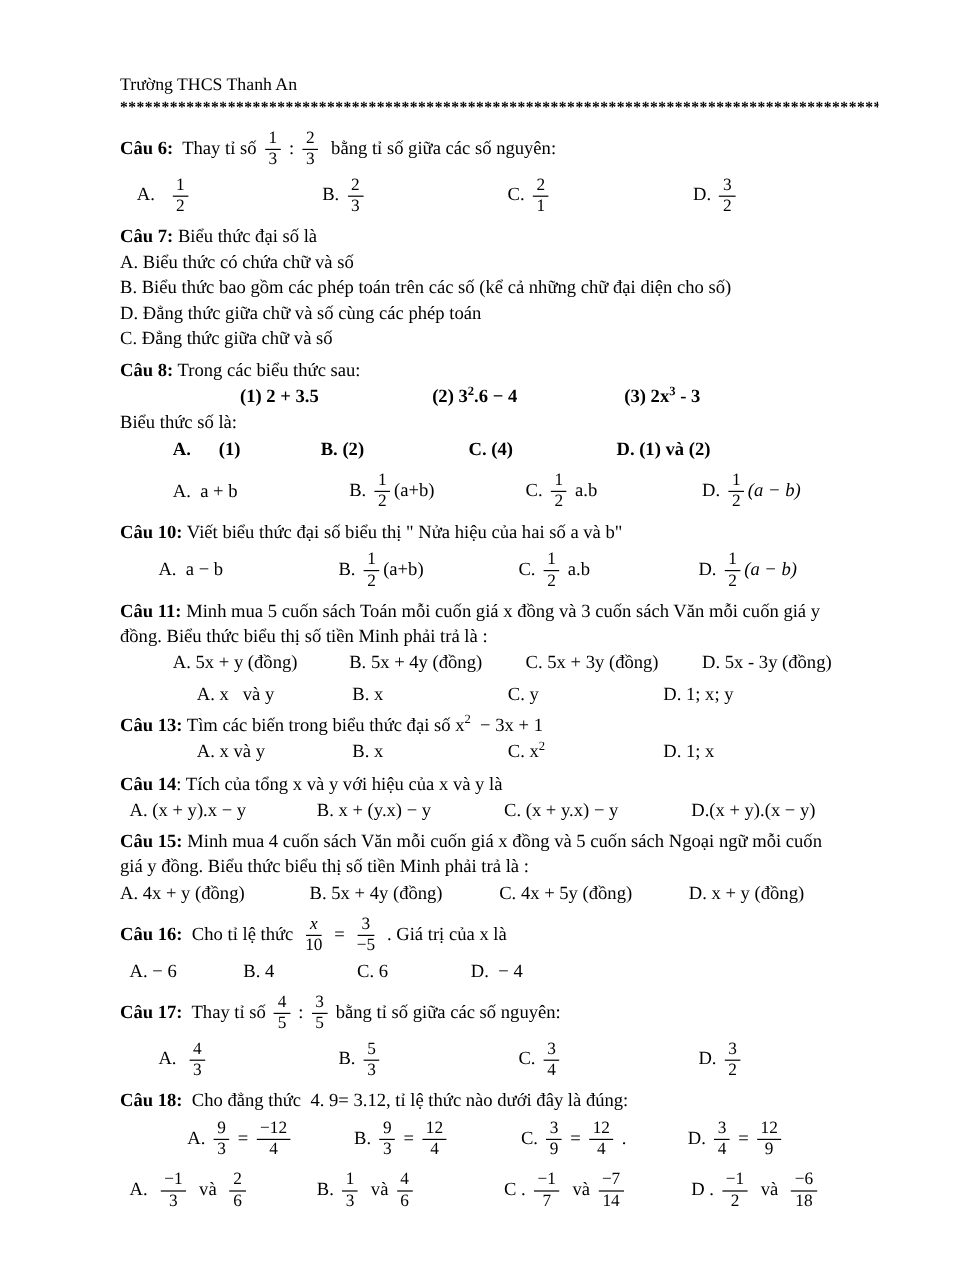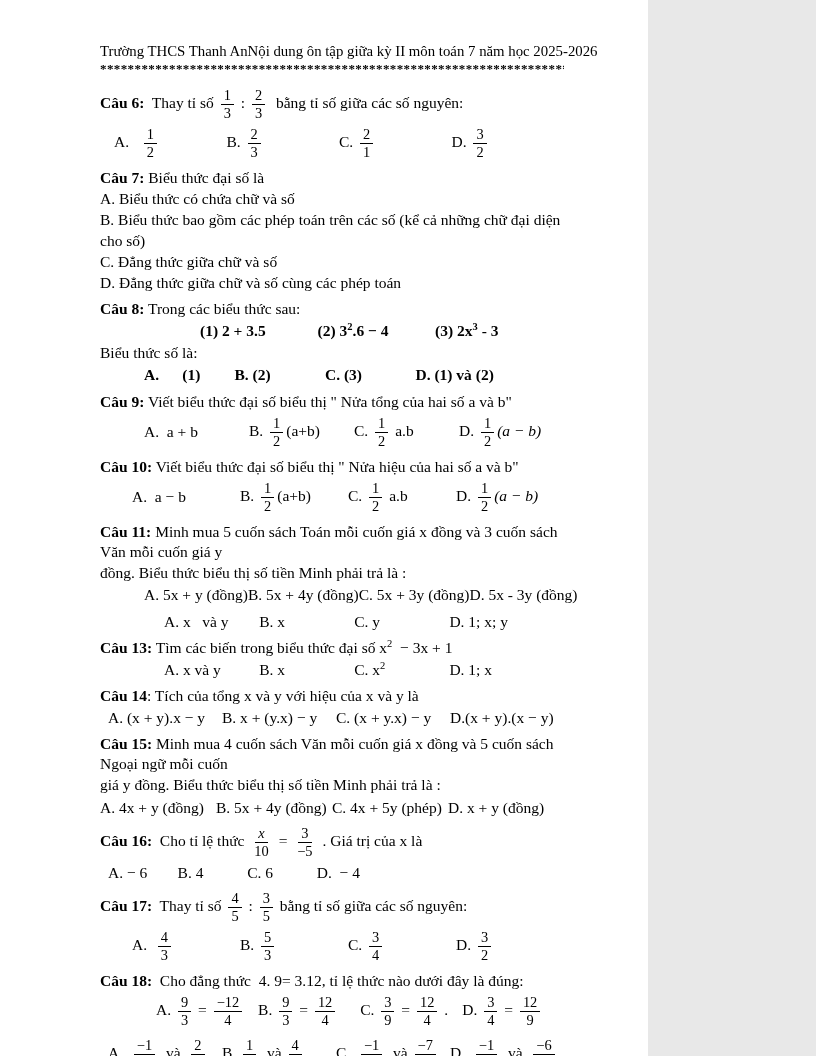--- a/index.html
+++ b/index.html
@@ -1,22 +1,22 @@
 <!DOCTYPE html>
 <html><head>
 <meta charset="utf-8">
 <style>
   html,body{margin:0;padding:0;background:#e8e8e8;}
   body{width:816px;height:1056px;}
   .page{
-    width:648px;height:1056px;box-sizing:border-box;
+    width:816px;height:1056px;box-sizing:border-box;
     background:#ffffff;color:#000;
     font-family:"Liberation Serif", serif;
     font-size:15.5px;line-height:1.3;
-    padding:42px 84px 0 100px;
+    padding:62px 84px 0 100px;
     overflow:hidden;
   }
   .header{display:flex;justify-content:space-between;font-size:14.8px;white-space:nowrap;}
   .divider{
     font-weight:bold;font-size:13px;letter-spacing:.4px;
     white-space:nowrap;overflow:hidden;margin:0 0 8px 0;
   }
   .q{margin:0 0 6px 0;}
   .line{margin:1px 0;white-space:pre-wrap;}
   .opts{display:flex;margin:2px 0;align-items:center;}
@@ -32,57 +32,55 @@
   .frac .den{padding:0 3px;}
   .frac.it .num{font-style:italic;}
   sup{font-size:.68em;line-height:0;}
 </style>
 </head>
 <body>
 
 <div class="page">
   <div class="header">
     <span>Trường THCS Thanh An</span>
-    <span>Nội dung ôn tập giữa kỳ II môn toán 7 năm học 2025-2026</span>
   </div>
   <div class="divider">**************************************************************************************************************</div>
   <div id="questions">
       <div class="q">
         <div class="line"><b>Câu 6:</b>  Thay tỉ số <span class="frac"><span class="num">1</span><span class="den">3</span></span> : <span class="frac"><span class="num">2</span><span class="den">3</span></span>  bằng tỉ số giữa các số nguyên:</div>
         <div class="opts" style="padding-left: 14px;">
           <span class="opt">A.   <span class="frac"><span class="num">1</span><span class="den">2</span></span></span>
           <span class="opt">B. <span class="frac"><span class="num">2</span><span class="den">3</span></span></span>
           <span class="opt">C. <span class="frac"><span class="num">2</span><span class="den">1</span></span></span>
           <span class="opt">D. <span class="frac"><span class="num">3</span><span class="den">2</span></span></span>
         </div>
       </div>
       <div class="q">
         <div class="line"><b>Câu 7:</b> Biểu thức đại số là</div>
         <div class="line">A. Biểu thức có chứa chữ và số</div>
         <div class="line">B. Biểu thức bao gồm các phép toán trên các số (kể cả những chữ đại diện cho số)</div>
+        <div class="line">D. Đẳng thức giữa chữ và số cùng các phép toán</div>
         <div class="line">C. Đẳng thức giữa chữ và số</div>
-        <div class="line">D. Đẳng thức giữa chữ và số cùng các phép toán</div>
       </div>
       <div class="q">
         <div class="line"><b>Câu 8:</b> Trong các biểu thức sau:</div>
         <div class="opts" style="padding-left: 100px; width: 76%; font-weight: bold;">
           <span class="opt">(1) 2 + 3.5</span>
           <span class="opt">(2) <span>3<sup>2</sup></span>.6 − 4</span>
           <span class="opt">(3) <span>2x<sup>3</sup></span> - 3</span>
         </div>
         <div class="line">Biểu thức số là:</div>
         <div class="opts" style="padding-left: 44px; width: 78%; font-weight: bold;">
           <span class="opt">A.      (1)</span>
           <span class="opt">B. (2)</span>
-          <span class="opt">C. (3)</span>
+          <span class="opt">C. (4)</span>
           <span class="opt">D. (1) và (2)</span>
         </div>
       </div>
       <div class="q">
-        <div class="line"><b>Câu 9:</b> Viết biểu thức đại số biểu thị " Nửa tổng của hai số a và b"</div>
         <div class="opts" style="padding-left: 44px;">
           <span class="opt">A.  a + b</span>
           <span class="opt">B. <span class="frac"><span class="num">1</span><span class="den">2</span></span>(a+b)</span>
           <span class="opt">C. <span class="frac"><span class="num">1</span><span class="den">2</span></span> a.b</span>
           <span class="opt">D. <span class="frac"><span class="num">1</span><span class="den">2</span></span><i>(a − b)</i></span>
         </div>
       </div>
       <div class="q">
         <div class="line"><b>Câu 10:</b> Viết biểu thức đại số biểu thị " Nửa hiệu của hai số a và b"</div>
         <div class="opts" style="padding-left: 32px;">
@@ -127,21 +125,21 @@
           <span class="opt">C. (x + y.x) − y</span>
           <span class="opt">D.(x + y).(x − y)</span>
         </div>
       </div>
       <div class="q">
         <div class="line"><b>Câu 15:</b> Minh mua 4 cuốn sách Văn mỗi cuốn giá x đồng và 5 cuốn sách Ngoại ngữ mỗi cuốn</div>
         <div class="line">giá y đồng. Biểu thức biểu thị số tiền Minh phải trả là :</div>
         <div class="opts">
           <span class="opt">A. 4x + y (đồng)</span>
           <span class="opt">B. 5x + 4y (đồng)</span>
-          <span class="opt">C. 4x + 5y (phép)</span>
+          <span class="opt">C. 4x + 5y (đồng)</span>
           <span class="opt">D. x + y (đồng)</span>
         </div>
       </div>
       <div class="q">
         <div class="line"><b>Câu 16:</b>  Cho tỉ lệ thức <span class="frac it"><span class="num">x</span><span class="den">10</span></span> = <span class="frac"><span class="num">3</span><span class="den">−5</span></span> . Giá trị của x là</div>
         <div class="opts" style="padding-left: 8px; width: 60%;">
           <span class="opt">A. − 6</span>
           <span class="opt">B. 4</span>
           <span class="opt">C. 6</span>
           <span class="opt">D.  − 4</span>

